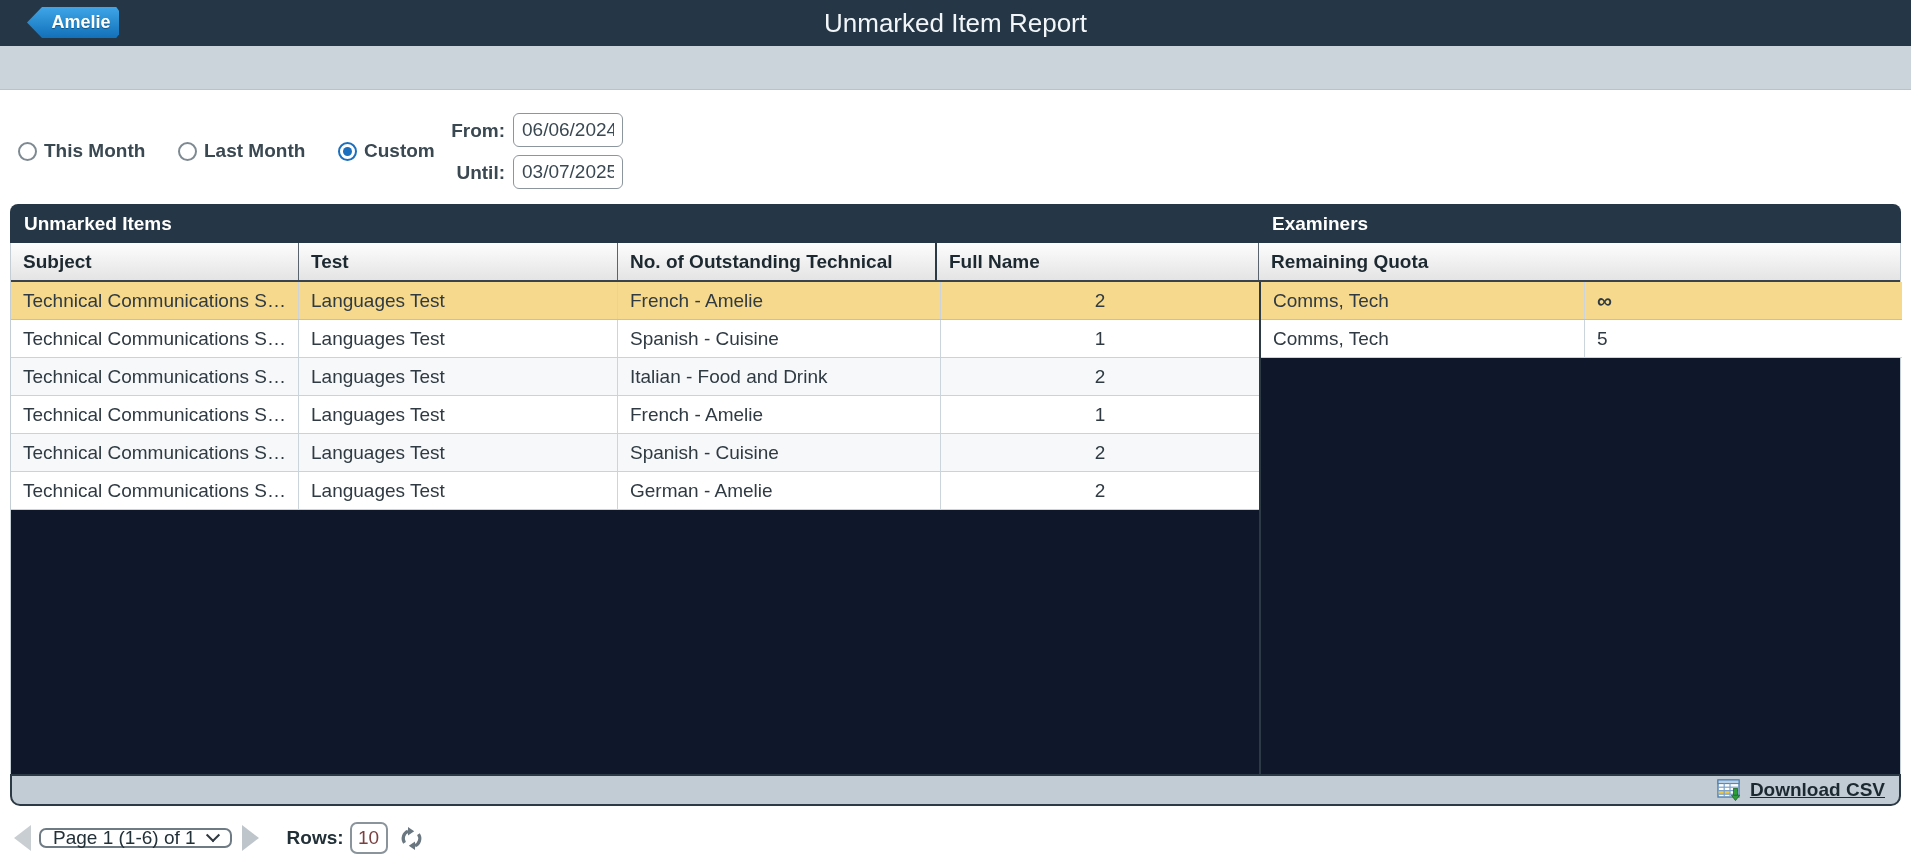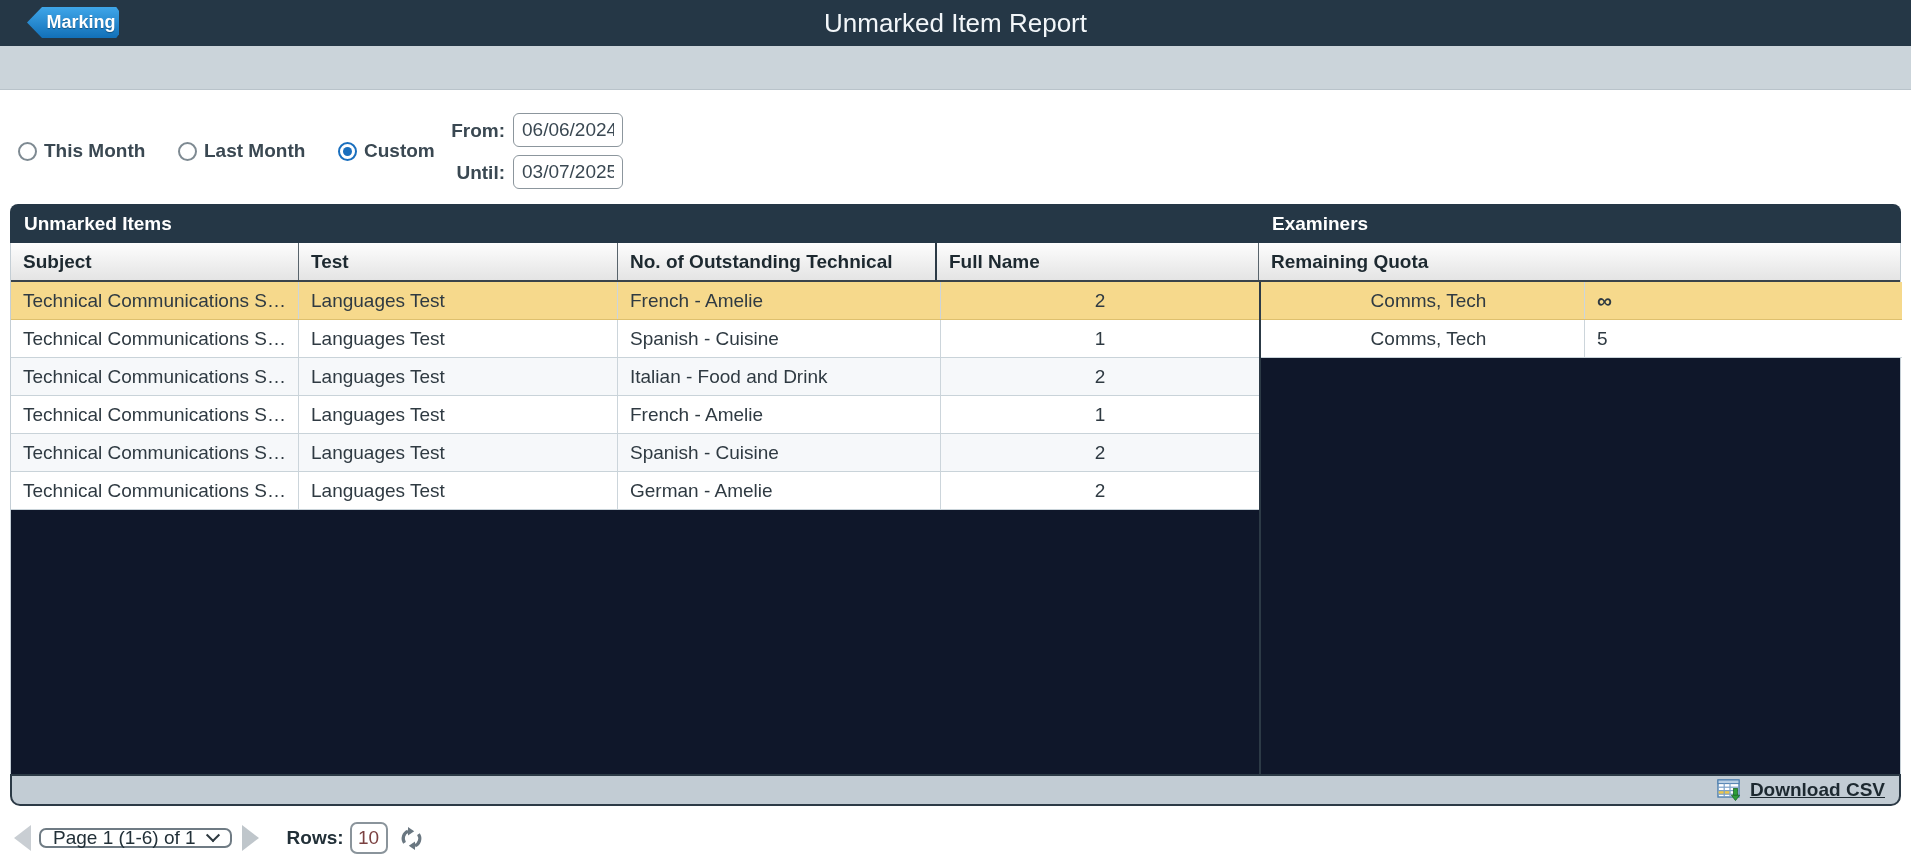--- a/index.html
+++ b/index.html
@@ -61,21 +61,21 @@
     width: 0; border-left: 2px solid #2c3a46; }
 
   .row { display: flex; height: 38px; border-bottom: 1px solid #c9d3d9; background: #fff; cursor: pointer; }
   .row.stripe { background: #f6f8fa; }
   .row.highlight { background: #f6d98c; border-bottom: 1px solid #dec06e; }
   .cell { height: 37px; line-height: 37px; padding-left: 12px; font-size: 19px;
     color: #2f3a42; white-space: nowrap; overflow: hidden; border-right: 1px solid #ccd5db; }
   .row .cell:last-child { border-right: none; }
   .cell.c-subject { width: 288px; } .cell.c-test { width: 319px; }
   .cell.c-item { width: 323px; } .cell.c-resp { width: 318px; text-align: center; padding-left: 0; }
-  .cell.c-name { width: 324px; text-align: center; } .cell.c-quota { width: 317px; }
+  .cell.c-name { width: 324px; } .cell.c-quota { width: 317px; }
   .quota-inf { font-weight: bold; font-size: 21px; }
 
   .table-footer { display: flex; justify-content: flex-end; align-items: center; gap: 7px;
     height: 32px; background: #c2ccd4; border: 2px solid #2c3a46;
     border-radius: 0 0 10px 10px; padding-right: 14px; }
   .csv-link { font-size: 19px; color: #1d2930; text-decoration: underline; font-weight: 600; cursor: pointer; }
 
   
   .pager { display: flex; align-items: center; margin: 14px 0 0 14px; height: 36px; }
   .tri { width: 0; height: 0; border-top: 13px solid transparent; border-bottom: 13px solid transparent; cursor: pointer; }
@@ -89,21 +89,21 @@
   .rows-label { font-size: 19px; font-weight: 600; color: #223038; margin-left: 28px; }
   .rows-input { width: 38px; height: 32px; margin-left: 6px; text-align: center;
     border: 2px solid #8a949b; border-radius: 7px; font-size: 19px; color: #7b4141;
     font-family: "Liberation Sans", sans-serif; background: #fff; }
   .refresh { margin-left: 10px; cursor: pointer; display: flex; align-items: center; }
 </style>
 </head>
 <body>
 
 <div class="app-header">
-  <button class="back-btn">Marking</button>
+  <button class="back-btn">Amelie</button>
   <div class="app-title">Unmarked Item Report</div>
 </div>
 
 <div class="sub-band"></div>
 
 <div class="filters">
   <div class="radio-item" style="left:18px">
     <span class="radio-circle"></span>
     <span class="radio-label">This Month</span>
   </div>

